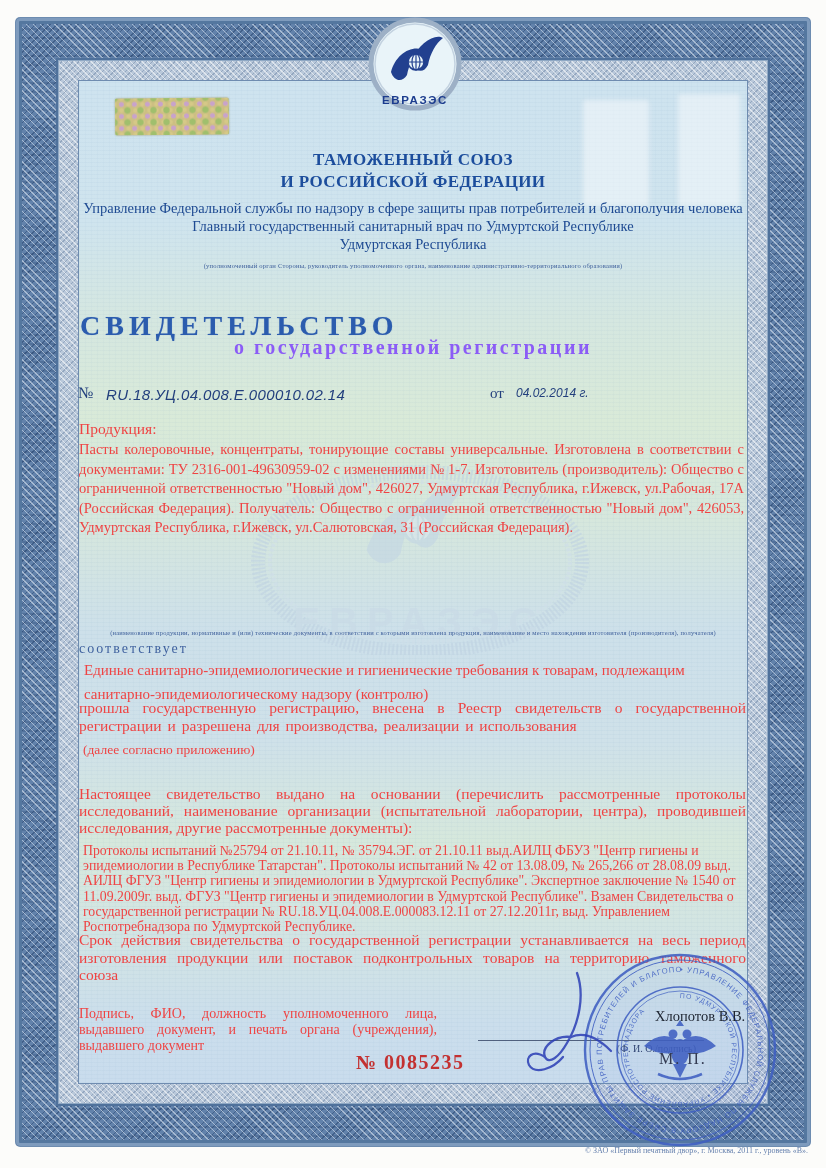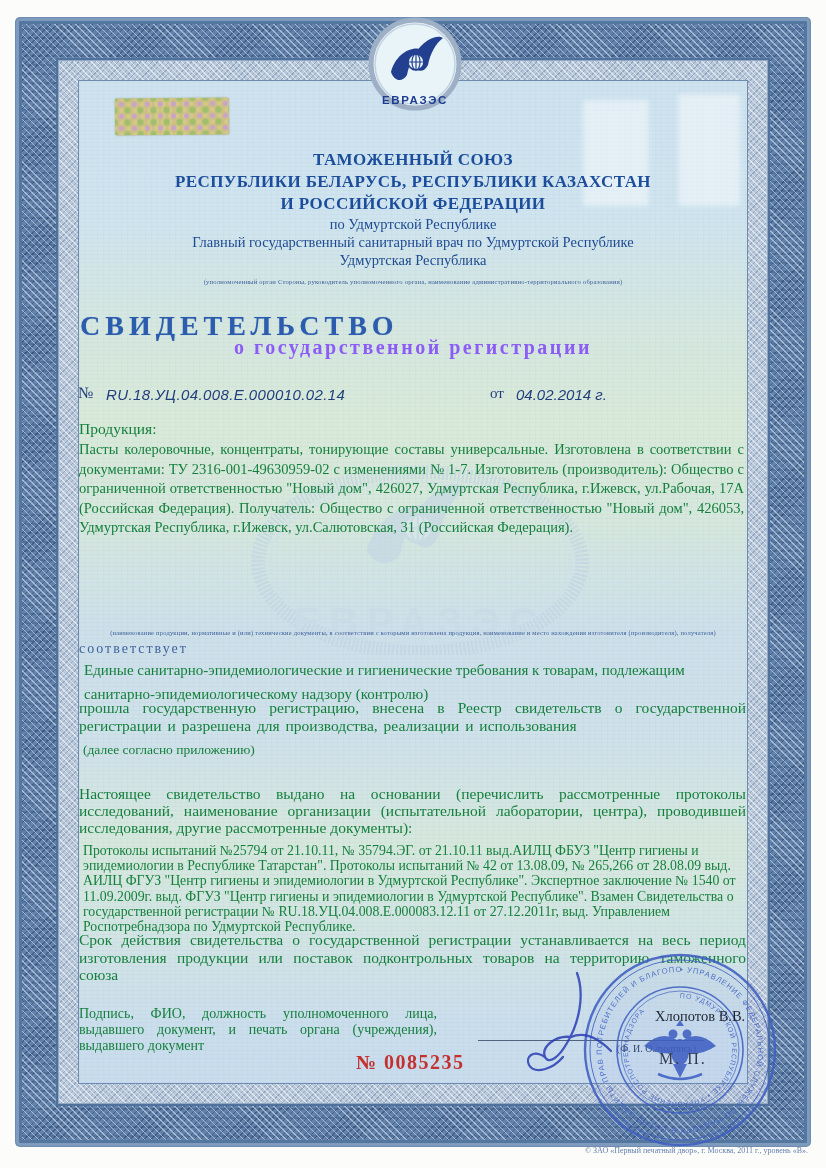--- a/index.html
+++ b/index.html
@@ -53,21 +53,21 @@
   .patch{background:rgba(250,252,253,.5);filter:blur(2px);border-radius:3px;}
   
   .hdr{left:80px;right:80px;text-align:center;color:#1c4d9c;}
   .org-line{font-weight:bold;font-size:17px;line-height:22px;letter-spacing:.4px;}
   .auth-line{font-size:14.5px;line-height:18px;color:#1e4a92;}
   .tiny-cap{font-size:6.6px;color:#40619c;letter-spacing:.2px;}
   .title-main{left:80px;right:80px;top:310px;text-align:left;font-size:28px;font-weight:bold;letter-spacing:5px;color:#2b5cae;text-shadow:0 0 1px rgba(43,92,174,.35);}
   .title-sub{left:80px;right:80px;top:336px;text-align:center;font-size:20px;font-weight:bold;letter-spacing:2.5px;color:#8b5cf6;}
   .numrow{color:#223f7d;}
   .sans{font-family:"Liberation Sans","DejaVu Sans",sans-serif;font-style:italic;}
-  .body-txt{color:#15803d;}
+  .body-txt{color:#ef4444;}
   .just{text-align:justify;}
   .red-serial{color:#c33131;font-size:20px;font-weight:600;letter-spacing:1.5px;}
   .imprint{font-size:8px;color:rgba(74,106,160,.85);}
   .sigline{border-top:1px solid rgba(40,55,90,.75);}
 </style>
 </head>
 <body>
 
 <div>
 
@@ -101,35 +101,34 @@
     </g>
     <text x="48" y="88" text-anchor="middle" font-family="Liberation Sans, sans-serif" font-size="11.5" font-weight="bold" letter-spacing="1.6" fill="#1c3c8e">ЕВРАЗЭС</text>
   </svg>
 
   <div class="abs hologram"></div>
   <div class="abs patch" style="left:583px;top:100px;width:66px;height:106px;"></div>
   <div class="abs patch" style="left:678px;top:94px;width:62px;height:112px;"></div>
 
   <div class="abs hdr" style="top:149px;">
     <div class="org-line">ТАМОЖЕННЫЙ СОЮЗ</div>
-    <div class="org-line">РЕСПУБЛИКИ БЕЛАРУСЬ, РЕСПУБЛИКИ КАЗАХСТАН</div>
     <div class="org-line">И РОССИЙСКОЙ ФЕДЕРАЦИИ</div>
-    <div class="auth-line">по Удмуртской Республике</div>
+    <div class="auth-line" style="margin-top:6px;">Управление Федеральной службы по надзору в сфере защиты прав потребителей и благополучия человека</div>
     <div class="auth-line">Главный государственный санитарный врач по Удмуртской Республике</div>
     <div class="auth-line">Удмуртская Республика</div>
     <div class="tiny-cap" style="margin-top:9px;">(уполномоченный орган Стороны, руководитель уполномоченного органа, наименование административно-территориального образования)</div>
   </div>
 
   <div class="abs title-main">СВИДЕТЕЛЬСТВО</div>
   <div class="abs title-sub">о государственной регистрации</div>
 
   <div class="abs numrow" style="left:78px;top:384px;font-size:16px;">№</div>
   <div class="abs numrow sans" style="left:106px;top:386px;font-size:15px;letter-spacing:.4px;">RU.18.УЦ.04.008.Е.000010.02.14</div>
   <div class="abs numrow" style="left:490px;top:385px;font-size:15px;">от</div>
-  <div class="abs numrow sans" style="left:516px;top:386px;font-size:15px;">04.02.2014 г.</div>
+  <div class="abs numrow sans" style="left:516px;top:386px;font-size:12px;">04.02.2014 г.</div>
 
   <div class="abs body-txt" style="left:79px;top:420px;font-size:15.5px;">Продукция:</div>
   <div class="abs body-txt just" style="left:79px;right:82px;top:440px;font-size:14.5px;line-height:19.5px;">Пасты колеровочные, концентраты, тонирующие составы универсальные. Изготовлена в соответствии с документами: ТУ 2316-001-49630959-02 с изменениями № 1-7. Изготовитель (производитель): Общество с ограниченной ответственностью "Новый дом", 426027, Удмуртская Республика, г.Ижевск, ул.Рабочая, 17А (Российская Федерация).  Получатель: Общество с ограниченной ответственностью "Новый дом", 426053, Удмуртская Республика, г.Ижевск, ул.Салютовская, 31 (Российская Федерация).</div>
 
   <div class="abs tiny-cap" style="left:34px;right:34px;top:629px;text-align:center;font-size:6.5px;">(наименование продукции, нормативные и (или) технические документы, в соответствии с которыми изготовлена продукция, наименование и место нахождения изготовителя (производителя), получателя)</div>
 
   <div class="abs" style="left:79px;top:641px;font-size:14px;letter-spacing:2px;color:#40629f;">соответствует</div>
   <div class="abs body-txt" style="left:84px;right:95px;top:659px;font-size:15px;line-height:23.5px;">Единые санитарно-эпидемиологические и гигиенические требования к товарам, подлежащим санитарно-эпидемиологическому надзору (контролю)</div>
   <div class="abs body-txt just" style="left:79px;right:80px;top:699px;font-size:15.5px;line-height:17.5px;word-spacing:2px;">прошла государственную регистрацию, внесена в Реестр свидетельств о государственной регистрации и разрешена для производства, реализации и использования</div>
   <div class="abs body-txt" style="left:83px;top:742px;font-size:13.5px;">(далее согласно приложению)</div>

